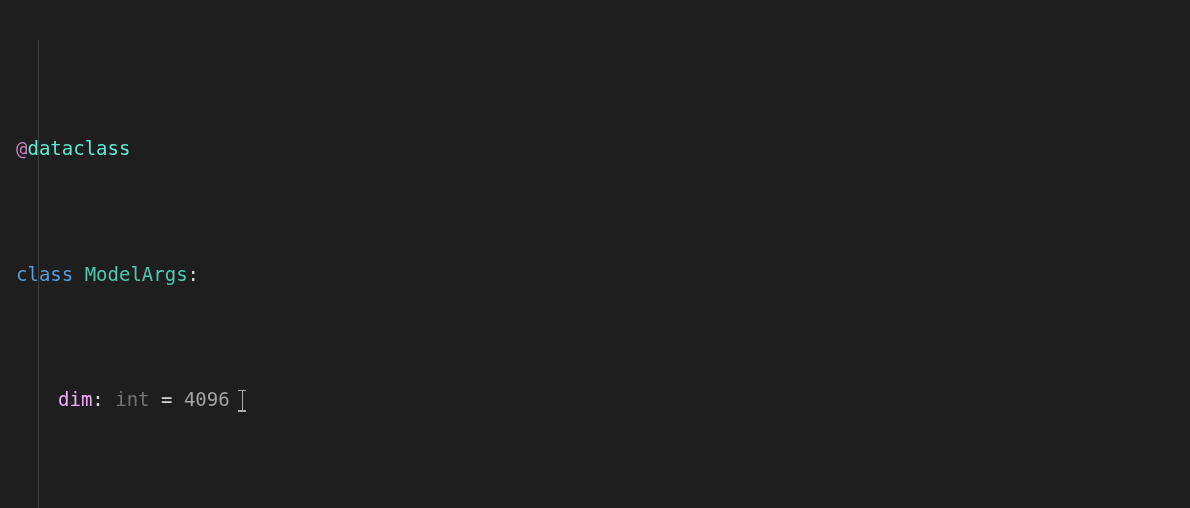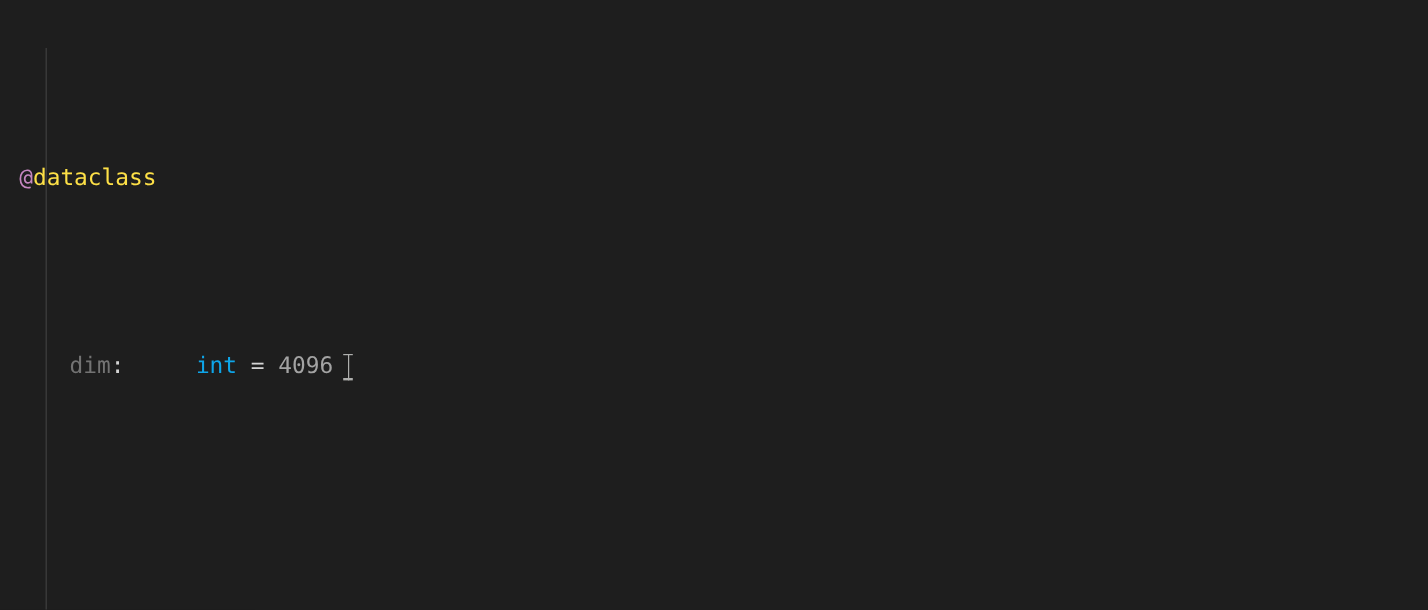--- a/index.html
+++ b/index.html
@@ -28,26 +28,26 @@
     position: relative;
   }
   .indent-guide {
     position: absolute;
     left: 38px;
     top: 40px;
     bottom: 10px;
     width: 1px;
     background: #404040;
   }
-  .decorator { color: #fde047; }
+  .decorator { color: #5eead4; }
   .at { color: #c586c0; }
   .kw { color: #569cd6; }
   .classname { color: #4ec9b0; }
-  .param { color: #737373; }
-  .type { color: #0ea5e9; margin-left: 48px; }
+  .param { color: #f0abfc; }
+  .type { color: #737373; }
   .punc { color: #d4d4d4; }
   .op { color: #d4d4d4; }
   .num { color: #a3a3a3; }
   .cursor {
     display: inline-block;
     width: 1px;
     height: 22px;
     position: relative;
     vertical-align: middle;
   }
@@ -73,20 +73,21 @@
   .ind1 { display: inline-block; width: 42px; }
 </style>
 </head>
 <body>
 
 <div class="editor">
   <div class="indent-guide"></div>
 
   <div class="line"><span class="at">@</span><span class="decorator">dataclass</span></div>
 
+  <div class="line"><span class="kw">class</span> <span class="classname">ModelArgs</span><span class="punc">:</span></div>
 
   <div class="line"><span class="ind1"></span><span class="param">dim</span><span class="punc">:</span> <span class="type">int</span><span class="op"> = </span><span class="num">4096</span> <span class="cursor"><span class="cursor-bar"></span></span></div>
 
   
 
   
 
   
 
   

